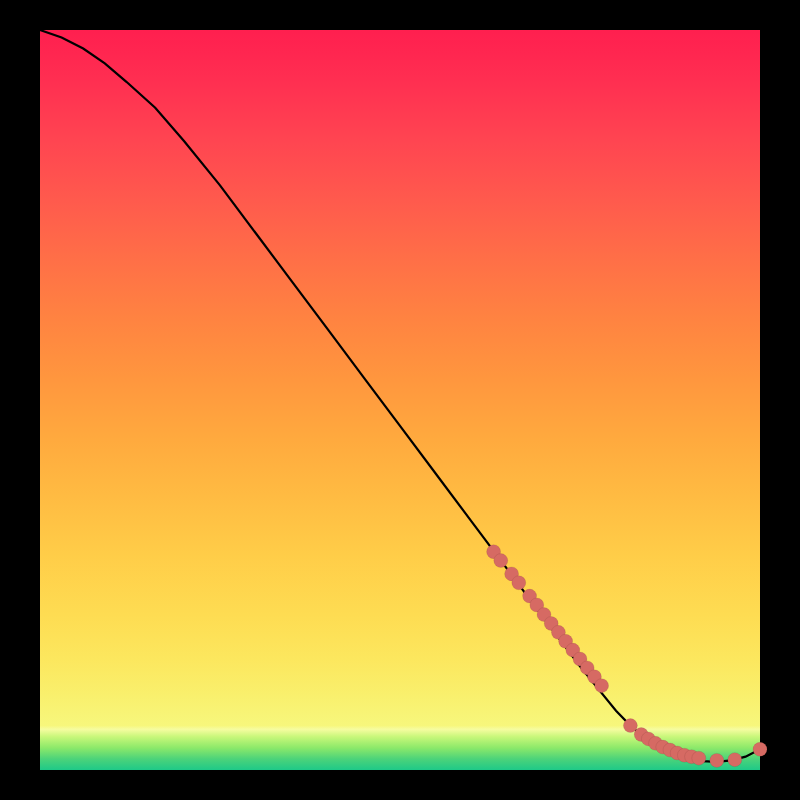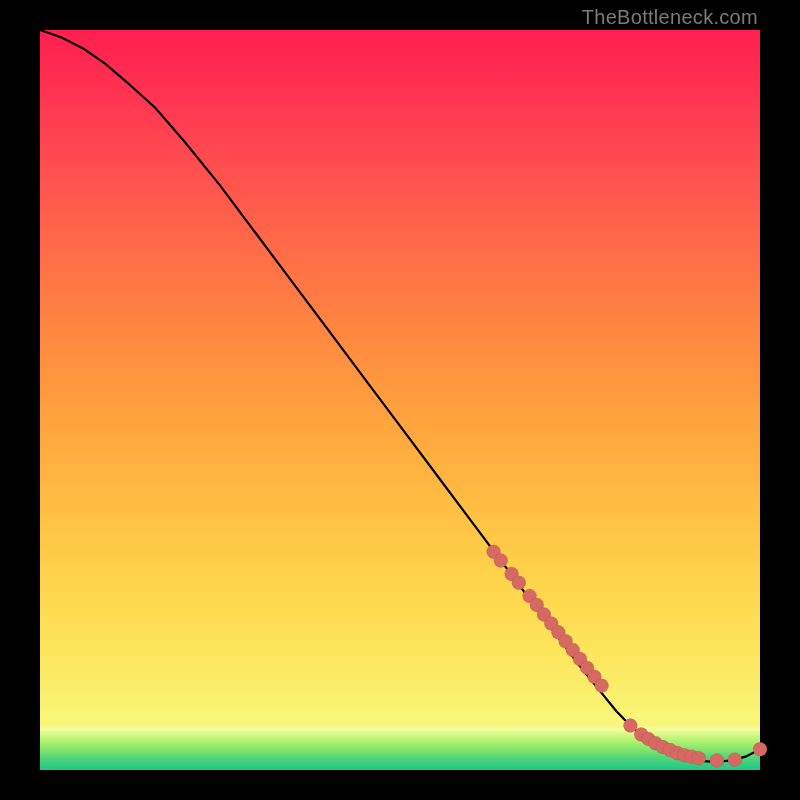--- a/index.html
+++ b/index.html
@@ -78,21 +78,20 @@
   .marker {
     fill: #d66a63;
     stroke: rgba(0,0,0,0.15);
     stroke-width: 0.5;
   }
 </style>
 </head>
 <body>
 
 <div class="frame">
-  <div class="watermark">TheBottleneck.com</div>
   <div class="plot-area">
     <svg class="curve" viewBox="0 0 720 740">
       <path id="curve-path" class="curve-path" d="M0.00 0.00 L21.60 7.40 L43.20 18.50 L64.80 33.30 L86.40 51.80 L115.20 77.70 L144.00 111.00 L180.00 155.40 L216.00 203.50 L252.00 251.60 L288.00 299.70 L324.00 347.80 L360.00 395.90 L396.00 444.00 L432.00 492.10 L468.00 540.20 L504.00 588.30 L540.00 636.40 L576.00 680.80 L590.40 695.60 L604.80 708.18 L619.20 717.80 L633.60 724.46 L648.00 728.90 L662.40 731.12 L676.80 731.86 L691.20 730.38 L705.60 726.68 L720.00 719.28"></path>
       <g id="markers">
           <circle cx="453.60" cy="521.70" r="7" class="marker"></circle>
           <circle cx="460.80" cy="530.58" r="7" class="marker"></circle>
           <circle cx="471.60" cy="543.90" r="7" class="marker"></circle>
           <circle cx="478.80" cy="552.78" r="7" class="marker"></circle>
           <circle cx="489.60" cy="566.10" r="7" class="marker"></circle>
           <circle cx="496.80" cy="574.98" r="7" class="marker"></circle>

